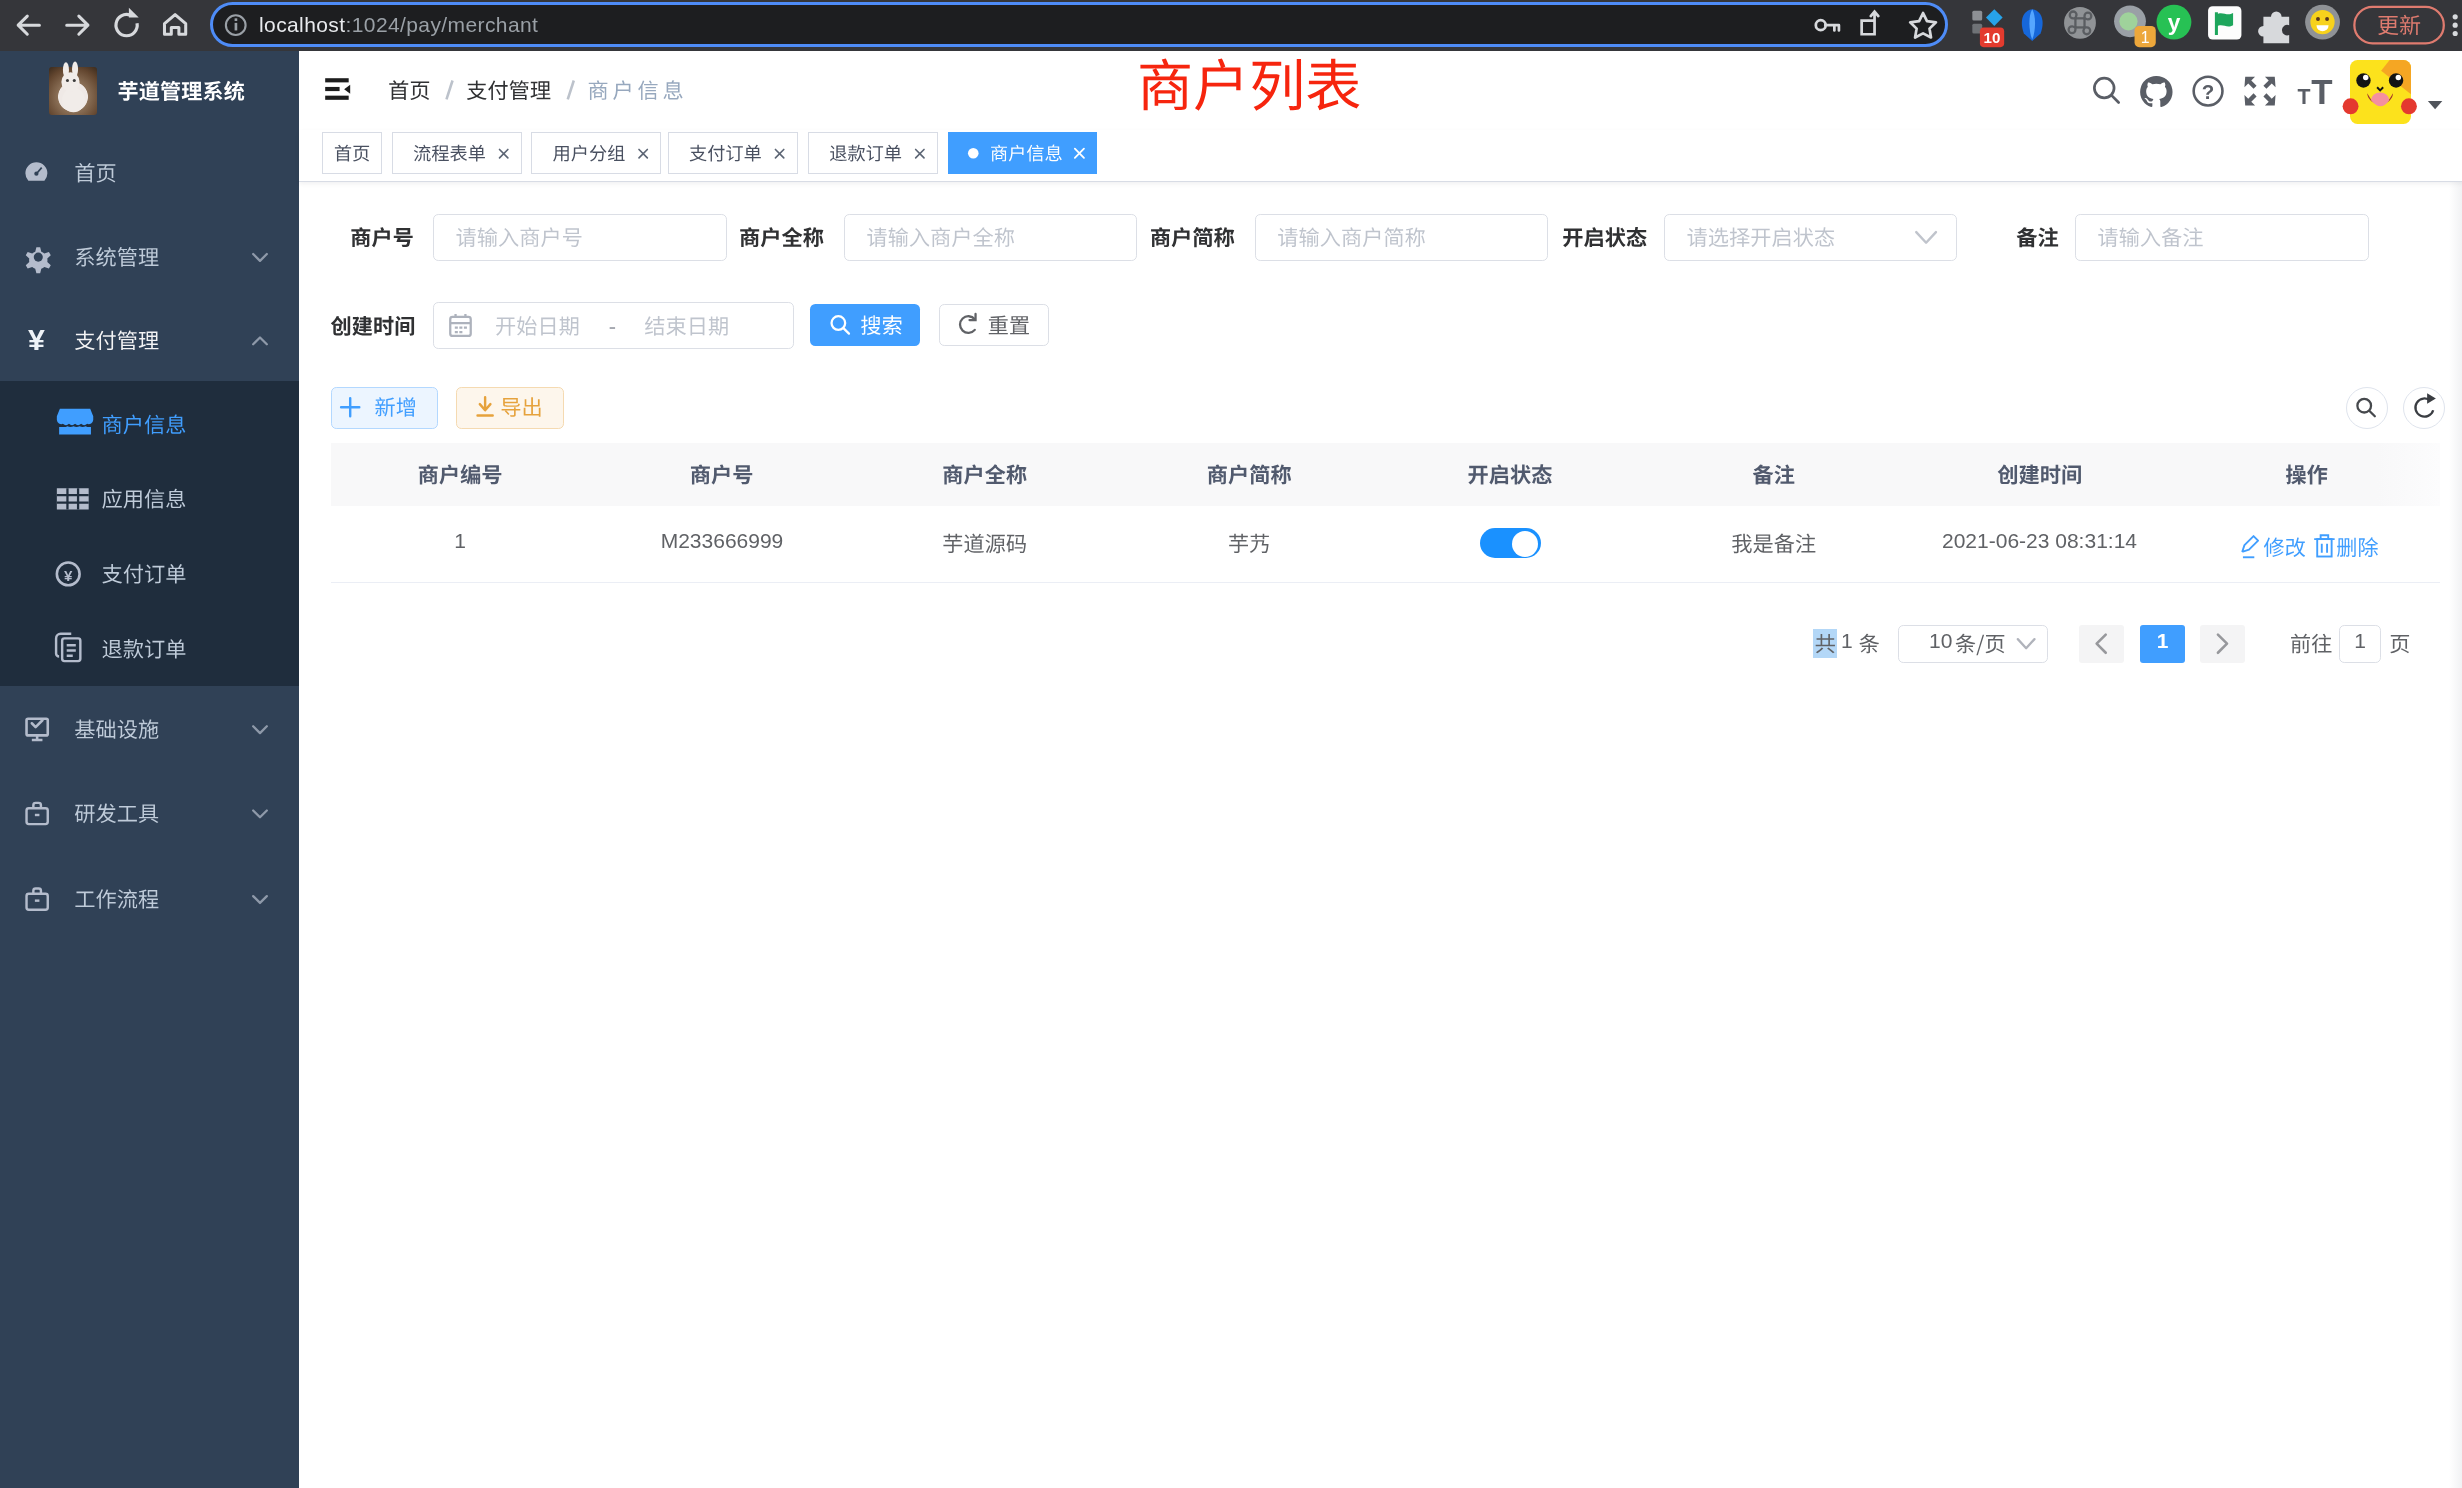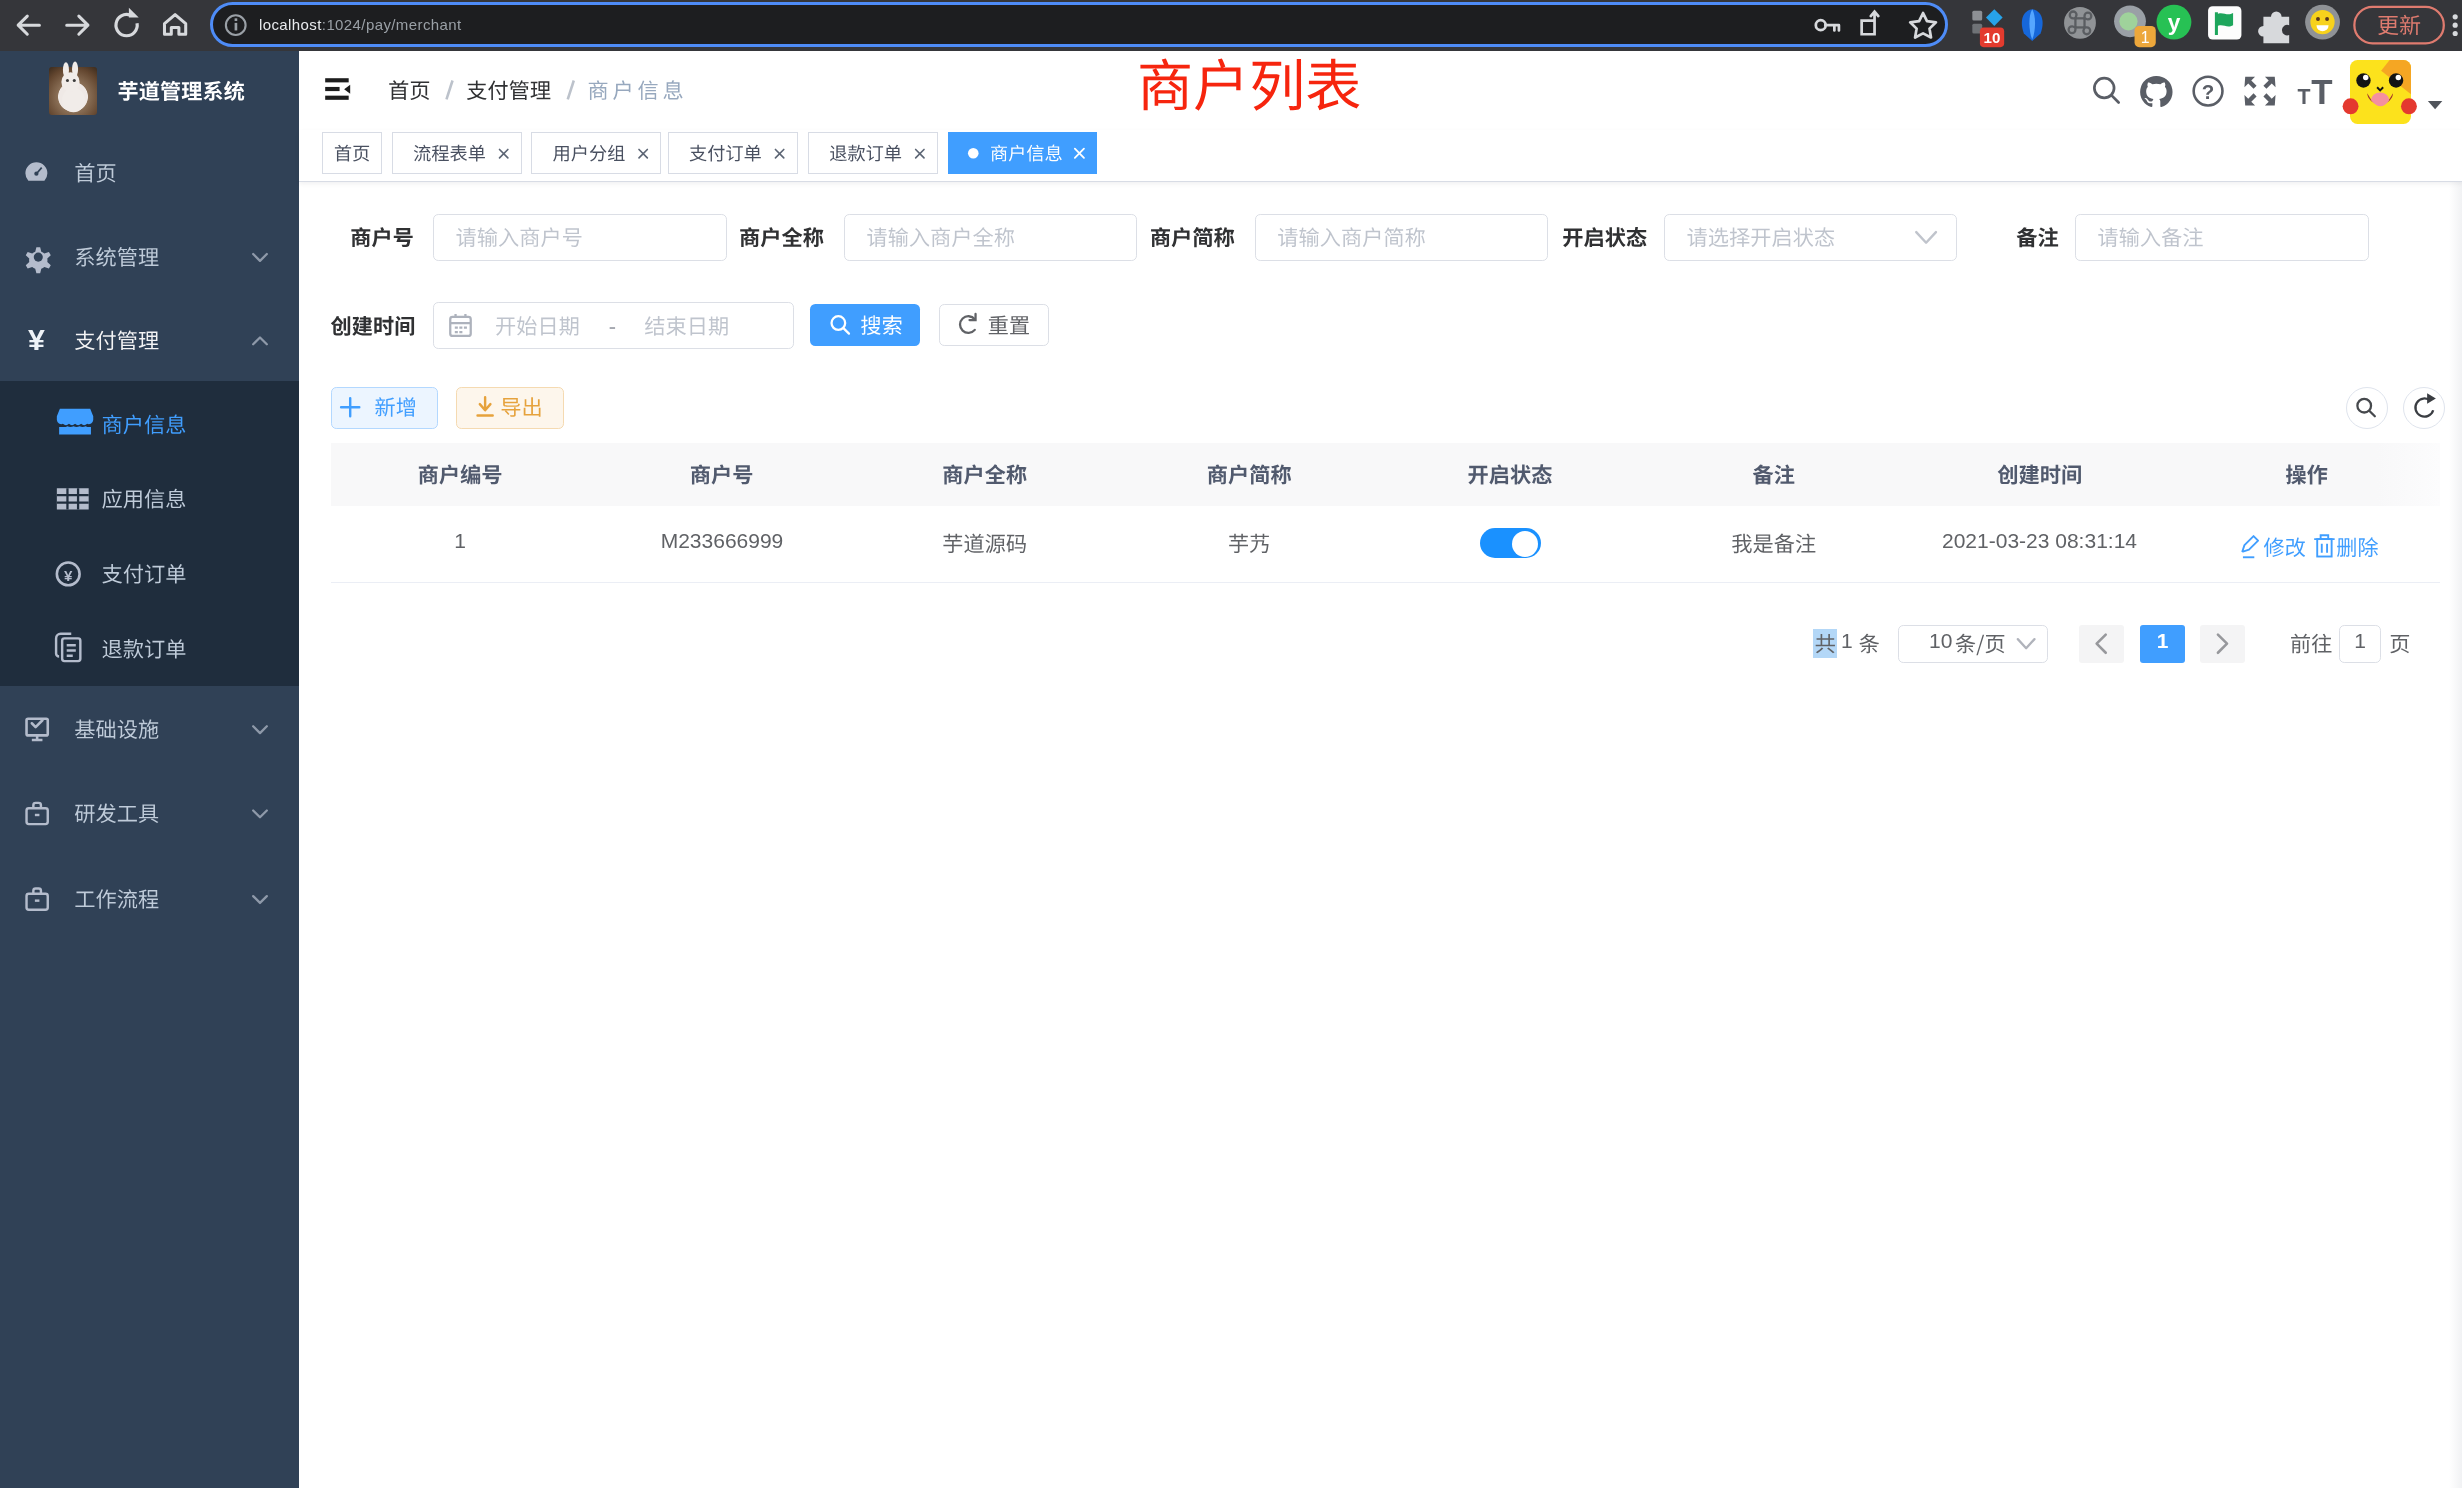--- a/index.html
+++ b/index.html
@@ -2,21 +2,21 @@
 <html style="font-size:12px"><head><meta charset="utf-8"><style>
 *{margin:0;padding:0;box-sizing:border-box}
 html,body{width:2462px;height:1489px;overflow:hidden;background:#fff;
   font-family:"Liberation Sans",sans-serif;-webkit-font-smoothing:antialiased}
 .abs{position:absolute}
 #page{position:relative;width:2462px;height:1489px}
 
 #chrome{position:absolute;left:0;top:0;width:2462px;height:51px;background:#35363a;border-bottom:1.5px solid #2e2f33;box-sizing:content-box}
 #urlbar{position:absolute;left:210px;top:2.3px;width:1738px;height:45px;background:#1d1e20;
   border:3px solid #4e8cf7;border-radius:23.5px}
-.urltxt{position:absolute;left:259px;top:0;height:51px;line-height:49px;font-size:15px;color:#e8eaed;letter-spacing:0.4px}
+.urltxt{position:absolute;left:259px;top:0;height:51px;line-height:49px;font-size:21px;color:#e8eaed;letter-spacing:0.4px}
 
 #sidebar{position:absolute;left:0;top:51px;width:299px;height:1438px;background:#304156}
 #submenu{position:absolute;left:0;top:381px;width:299px;height:305px;background:#1f2d3d}
 #navbar{position:absolute;left:299px;top:51px;width:2164px;height:80px;background:#fff}
 #tags{position:absolute;left:299px;top:130px;width:2164px;height:52px;background:#fff;
   border-bottom:1.5px solid #d8dce5;box-shadow:0 1.5px 4.5px rgba(0,21,41,.06)}
 .tag{position:absolute;top:132px;height:42px;background:#fff;border:1.5px solid #d8dce5;color:#495060}
 .input{position:absolute;height:47px;background:#fff;border:1.5px solid #dcdfe6;border-radius:5.3px}
 .btn{position:absolute;border-radius:5.3px}
 </style>
@@ -51,21 +51,21 @@
     <div class="btn" style="left:331px;top:387px;width:107px;height:42px;background:#ecf5ff;border:1.5px solid #b3d8ff"></div>
     <div class="btn" style="left:456px;top:387px;width:108px;height:42px;background:#fdf6ec;border:1.5px solid #f5dab1"></div>
     <div class="abs" style="left:2346px;top:387px;width:42px;height:42px;border:1.5px solid #dfe4ed;border-radius:50%"></div>
     <div class="abs" style="left:2403px;top:387px;width:42px;height:42px;border:1.5px solid #dfe4ed;border-radius:50%"></div>
     <div class="abs" style="left:331px;top:443px;width:2109px;height:64px;background:linear-gradient(90deg,#f8f8f9 97%,#fcfcfd);border-bottom:1.5px solid #ebeef5"></div>
     <div class="abs" style="left:331px;top:506px;width:2109px;height:77px;background:#fff;border-bottom:1.5px solid #ebeef5"></div>
     <div class="abs" style="left:422px;top:529px;width:76px;font-size:21px;color:#606266;text-align:center">1</div>
     <div class="abs" style="left:646px;top:529px;width:152px;font-size:21px;color:#606266;text-align:center">M233666999</div>
     <div class="abs" style="left:1480px;top:528px;width:61px;height:30px;border-radius:15px;background:#1a91ff"></div>
     <div class="abs" style="left:1512px;top:531px;width:26px;height:26px;border-radius:50%;background:#fff"></div>
-    <div class="abs" style="left:1926px;top:529px;width:227px;font-size:21px;color:#606266;text-align:center">2021-03-23 08:31:14</div>
+    <div class="abs" style="left:1926px;top:529px;width:227px;font-size:21px;color:#606266;text-align:center">2021-06-23 08:31:14</div>
     <div class="abs" style="left:1813px;top:629px;width:23.5px;height:29px;background:#b3d7f7"></div>
     <div class="abs" style="left:1841px;top:629px;font-size:21px;color:#606266">1</div>
     <div class="input" style="left:1898px;top:625px;width:150px;height:38px"></div>
     <div class="abs" style="left:1929px;top:629px;font-size:21px;color:#606266">10</div>
     <div class="abs" style="left:2079px;top:625px;width:45px;height:38px;background:#f4f4f5;border-radius:3px"></div>
     <div class="abs" style="left:2140px;top:625px;width:45px;height:38px;background:#409eff;border-radius:3px"></div>
     <div class="abs" style="left:2140px;top:629px;width:45px;text-align:center;font-size:21px;color:#fff;font-weight:bold">1</div>
     <div class="abs" style="left:2200px;top:625px;width:45px;height:38px;background:#f4f4f5;border-radius:3px"></div>
     <div class="input" style="left:2339px;top:625px;width:42px;height:38px"></div>
     <div class="abs" style="left:2339px;top:629px;width:42px;text-align:center;font-size:21px;color:#606266">1</div>

